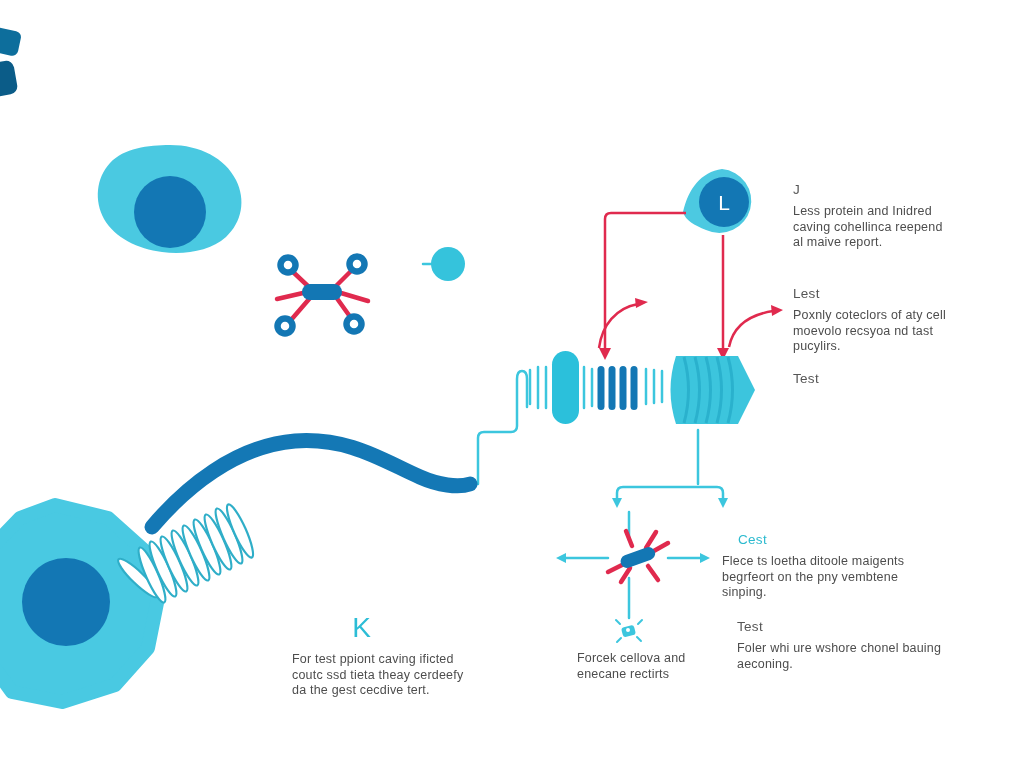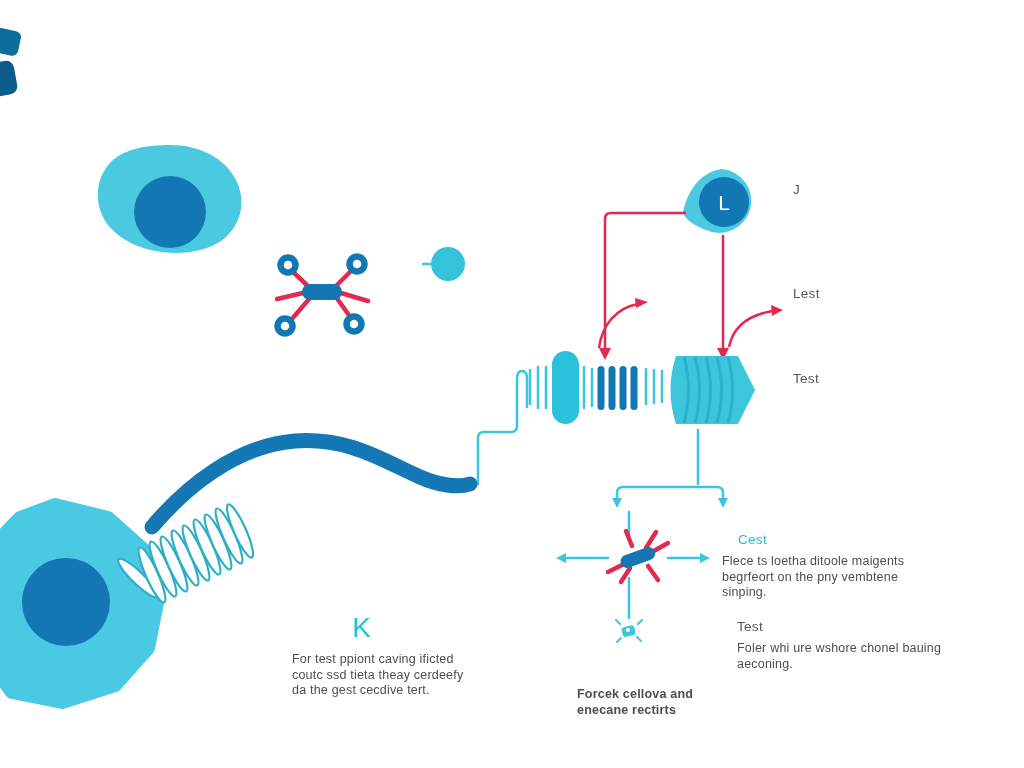--- a/index.html
+++ b/index.html
@@ -168,24 +168,30 @@
         <ellipse cx="240" cy="531" rx="6" ry="29" transform="rotate(-24 240 531)"></ellipse>
       </g>
     </g>
 
     <path d="M 152 527 C 185 488 235 446 295 441 C 350 437 385 462 420 477
              C 438 485 458 488 470 484" fill="none" stroke="#1478B5" stroke-width="15" stroke-linecap="round"></path>
   </svg>
 
   <div class="annot" style="left:793px; top:182px; width:190px;">
     <div class="hd">J</div>
+    <div class="bd">Less protein and Inidred
+caving cohellinca reepend
+al maive report.</div>
   </div>
 
   <div class="annot" style="left:793px; top:286px; width:190px;">
     <div class="hd">Lest</div>
+    <div class="bd">Poxnly coteclors of aty cell
+moevolo recsyoa nd tast
+pucylirs.</div>
   </div>
 
   <div class="annot" style="left:793px; top:371px; width:190px;">
     <div class="hd">Test</div>
   </div>
 
   <div class="annot" style="left:722px; top:532px; width:230px;">
     <div class="hd teal">Cest</div>
     <div class="bd">Flece ts loetha ditoole maigents
 begrfeort on the pny vembtene
@@ -198,18 +204,18 @@
 aeconing.</div>
   </div>
 
   <div class="caption-k-head">K</div>
   <div class="annot" style="left:292px; top:652px; width:180px;">
     <div class="bd">For test ppiont caving ificted
 coutc ssd tieta theay cerdeefy
 da the gest cecdive tert.</div>
   </div>
 
-  <div class="annot" style="left:577px; top:687px; width:140px;font-weight:bold;">
+  <div class="annot" style="left:577px; top:651px; width:140px;">
     <div class="bd">Forcek cellova and
 enecane rectirts</div>
   </div>
 
 </div>
 
 </body></html>

